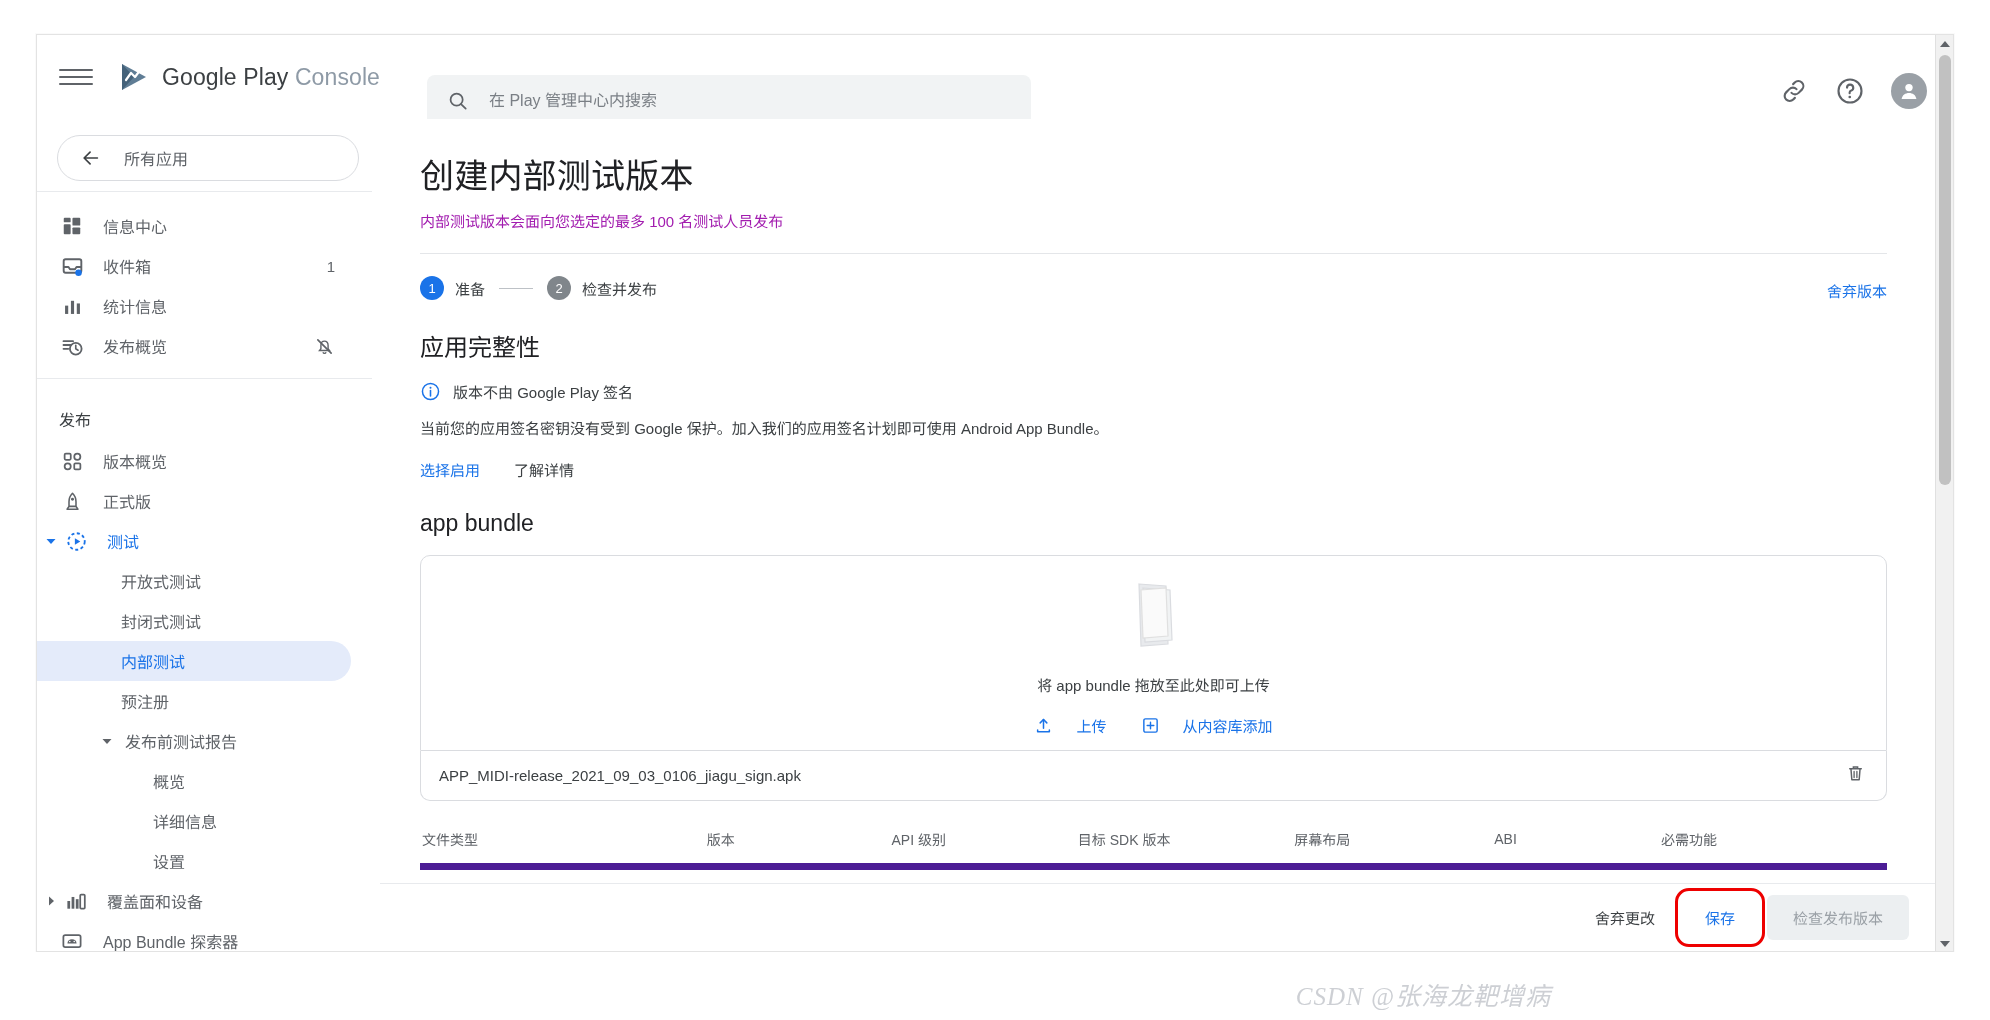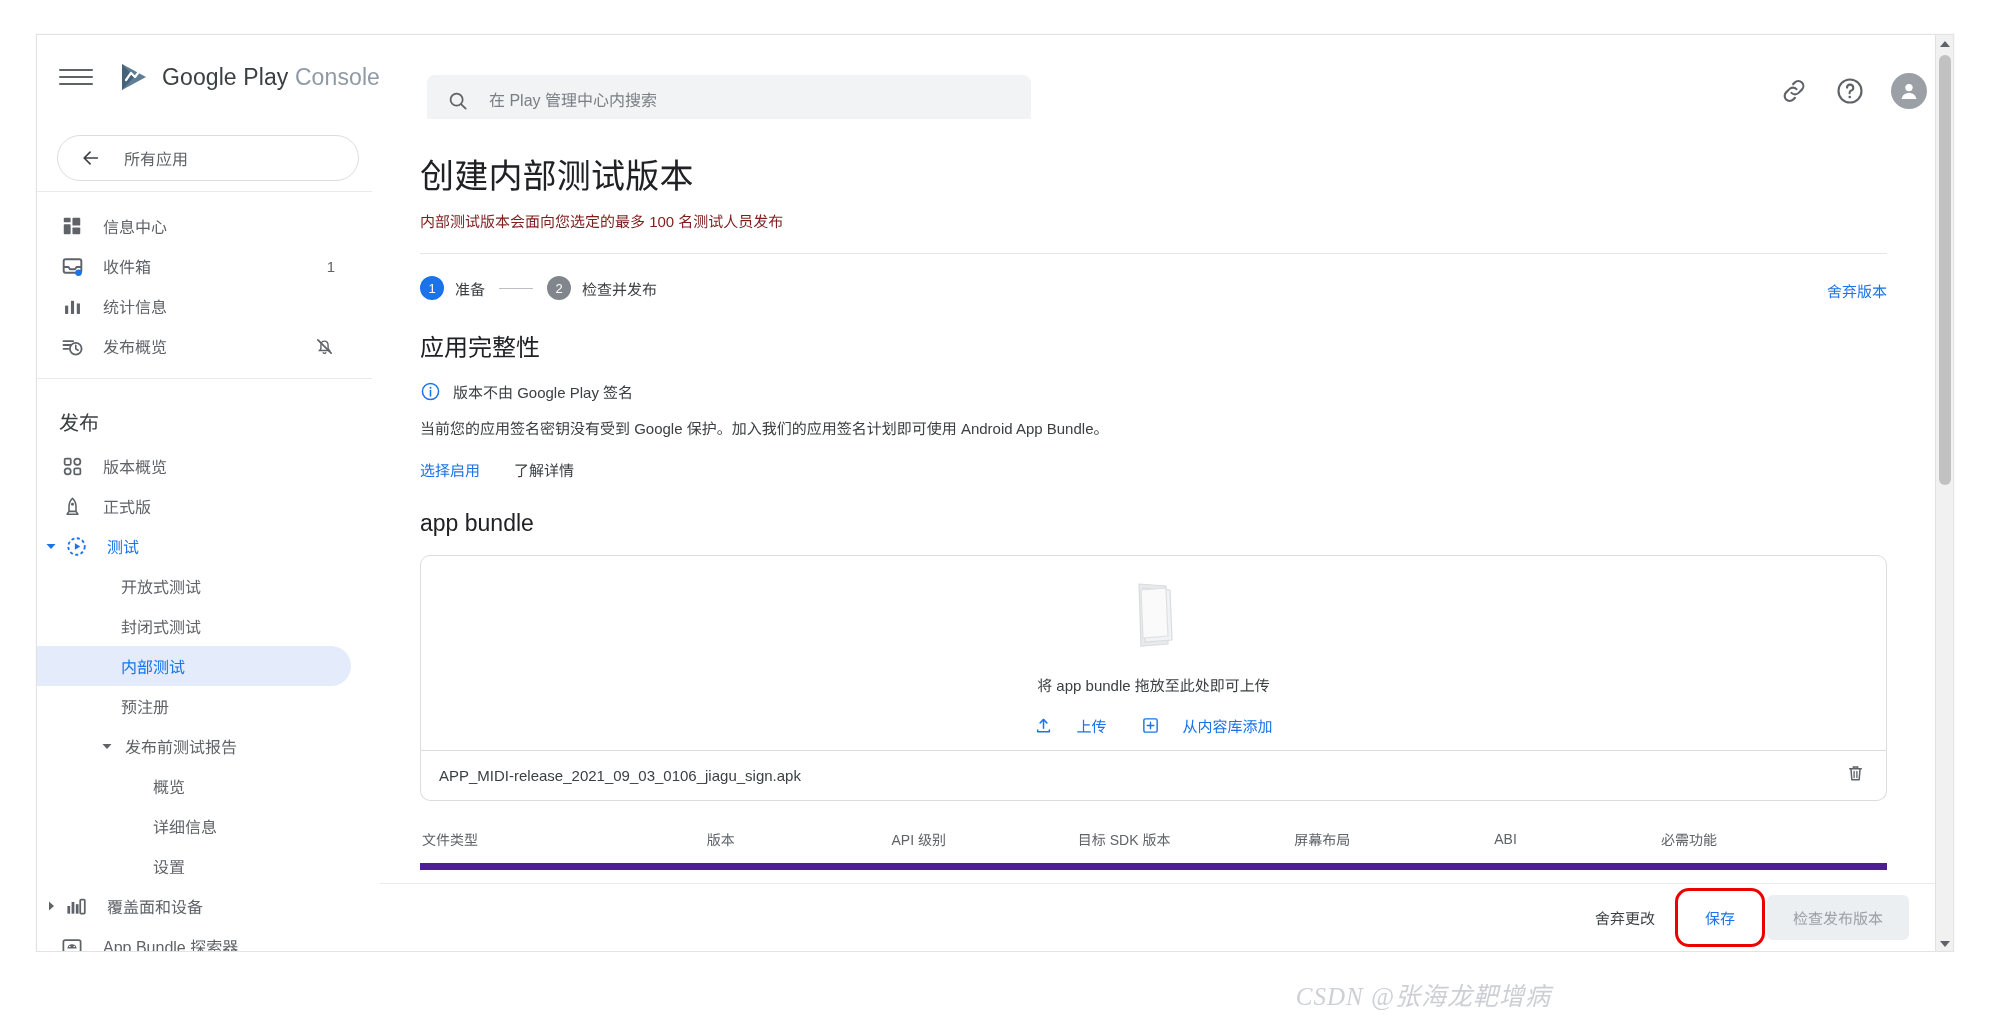--- a/index.html
+++ b/index.html
@@ -116,21 +116,21 @@
     display: flex; align-items: center;
     padding: 0 22px;
     cursor: pointer;
     gap: 22px;
   }
   .allapps-label { font-size: 16px; color: #5f6368; }
 
   .nav-section { padding: 10px 0 8px 0; }
   .nav-divider { height: 1px; background: #e8eaed; margin: 4px 0; }
   .nav-head {
-    font-size: 20px; color: #3c4043;
+    font-size: 16px; color: #3c4043;
     padding: 14px 0 10px 22px;
   }
   .nav-item {
     display: flex; align-items: center;
     height: 40px;
     padding-left: 22px; padding-right: 16px;
     cursor: pointer;
     border-radius: 0 22px 22px 0;
     margin-right: 28px;
     position: relative;
@@ -156,21 +156,21 @@
     width: 1575px; height: 834px;
     background: #ffffff;
     overflow: hidden;
   }
   .content-inner { padding: 30px 60px 0 48px; }
 
   .page-title {
     font-size: 34px; color: #202124; font-weight: 400;
     margin: 0 0 12px 0; letter-spacing: .2px;
   }
-  .page-sub { font-size: 15px; color: #7f1d1d; margin: 0 0 22px 0; }
+  .page-sub { font-size: 15px; color: #a21caf; margin: 0 0 22px 0; }
   .hr { height: 1px; background: #e4e6e9; margin: 0 0 0 0; }
 
   .stepper-row {
     display: flex; align-items: center;
     padding: 22px 0 6px 0;
     position: relative;
   }
   .step { display: flex; align-items: center; gap: 11px; }
   .step-dot {
     width: 24px; height: 24px; border-radius: 50%;

